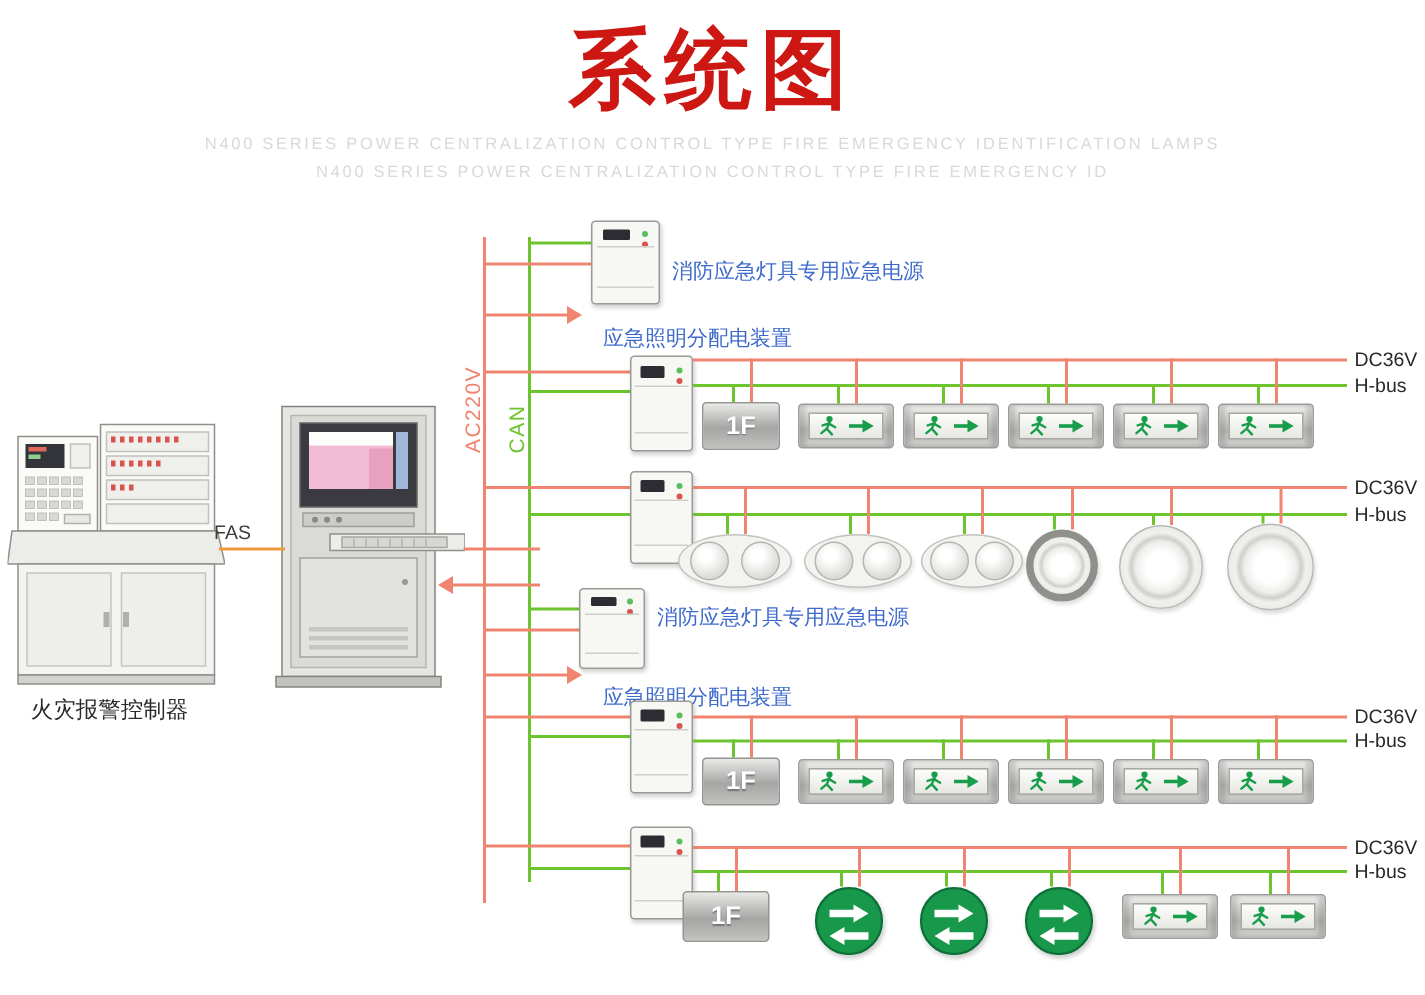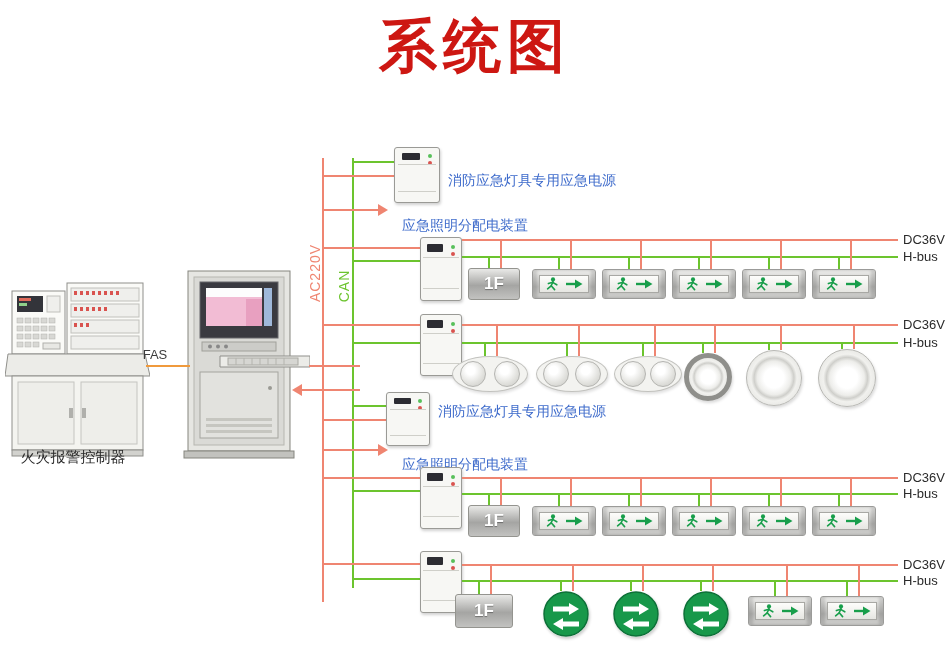--- a/index.html
+++ b/index.html
@@ -108,20 +108,22 @@
     </symbol>
   </defs>
 </svg>
 
 <div id="diagram">
 
   <div class="header">
     <div class="title-row">
       <span class="title-main">系统图</span>
     </div>
+    <div class="subtitle">N400 SERIES POWER CENTRALIZATION CONTROL TYPE FIRE EMERGENCY IDENTIFICATION LAMPS</div>
+    <div class="subtitle">N400 SERIES POWER CENTRALIZATION CONTROL TYPE FIRE EMERGENCY ID</div>
   </div>
 
   <svg class="machine" style="left:5px;top:280px" width="145" height="185" viewBox="0 0 145 185">
     <rect x="62" y="3" width="76" height="71" fill="#fafaf7" stroke="#8f8f8b"></rect>
     <rect x="66" y="8" width="68" height="13" fill="#efefec" stroke="#c0c0bc"></rect>
     <rect x="66" y="24" width="68" height="13" fill="#efefec" stroke="#c0c0bc"></rect>
     <rect x="66" y="40" width="68" height="13" fill="#efefec" stroke="#c0c0bc"></rect>
     <rect x="66" y="56" width="68" height="13" fill="#efefec" stroke="#c0c0bc"></rect>
     <g fill="#d9534f">
       <rect x="69" y="11" width="3" height="4"></rect>
@@ -169,21 +171,21 @@
     </g>
     <rect x="38" y="63" width="17" height="6" fill="#e8e8e4" stroke="#b0b0ac"></rect>
     <polygon points="3,74 140,74 145,96 0,96" fill="#ecece8" stroke="#8f8f8b"></polygon>
     <rect x="7" y="96" width="131" height="74" fill="#f4f4f0" stroke="#8f8f8b"></rect>
     <rect x="13" y="102" width="56" height="62" fill="#eeeeea" stroke="#c4c4c0"></rect>
     <rect x="76" y="102" width="56" height="62" fill="#eeeeea" stroke="#c4c4c0"></rect>
     <rect x="64" y="128" width="4" height="10" fill="#b0b0ac"></rect>
     <rect x="77" y="128" width="4" height="10" fill="#b0b0ac"></rect>
     <rect x="7" y="170" width="131" height="6" fill="#d2d2ce" stroke="#8f8f8b"></rect>
   </svg>
-  <div class="machine-label" style="left:8px;top:448px;width:130px">火灾报警控制器</div>
+  <div class="machine-label" style="left:8px;top:464px;width:130px">火灾报警控制器</div>
 
   <svg class="machine" style="left:170px;top:268px" width="140" height="192" viewBox="0 0 140 192">
     <rect x="18" y="3" width="102" height="180" fill="#e6e6e2" stroke="#85857f"></rect>
     <rect x="24" y="9" width="90" height="168" fill="#dadad6" stroke="#b6b6b0"></rect>
     <rect x="30" y="14" width="78" height="56" fill="#3a3a40" stroke="#66666a"></rect>
     <rect x="36" y="20" width="56" height="38" fill="#f2bcd4"></rect>
     <rect x="36" y="20" width="56" height="9" fill="#fdfdfd"></rect>
     <rect x="76" y="31" width="16" height="27" fill="#e8a0c0"></rect>
     <rect x="94" y="20" width="8" height="38" fill="#9fb8da"></rect>
     <rect x="32" y="74" width="74" height="9" fill="#ccccc8" stroke="#a0a09a"></rect>

